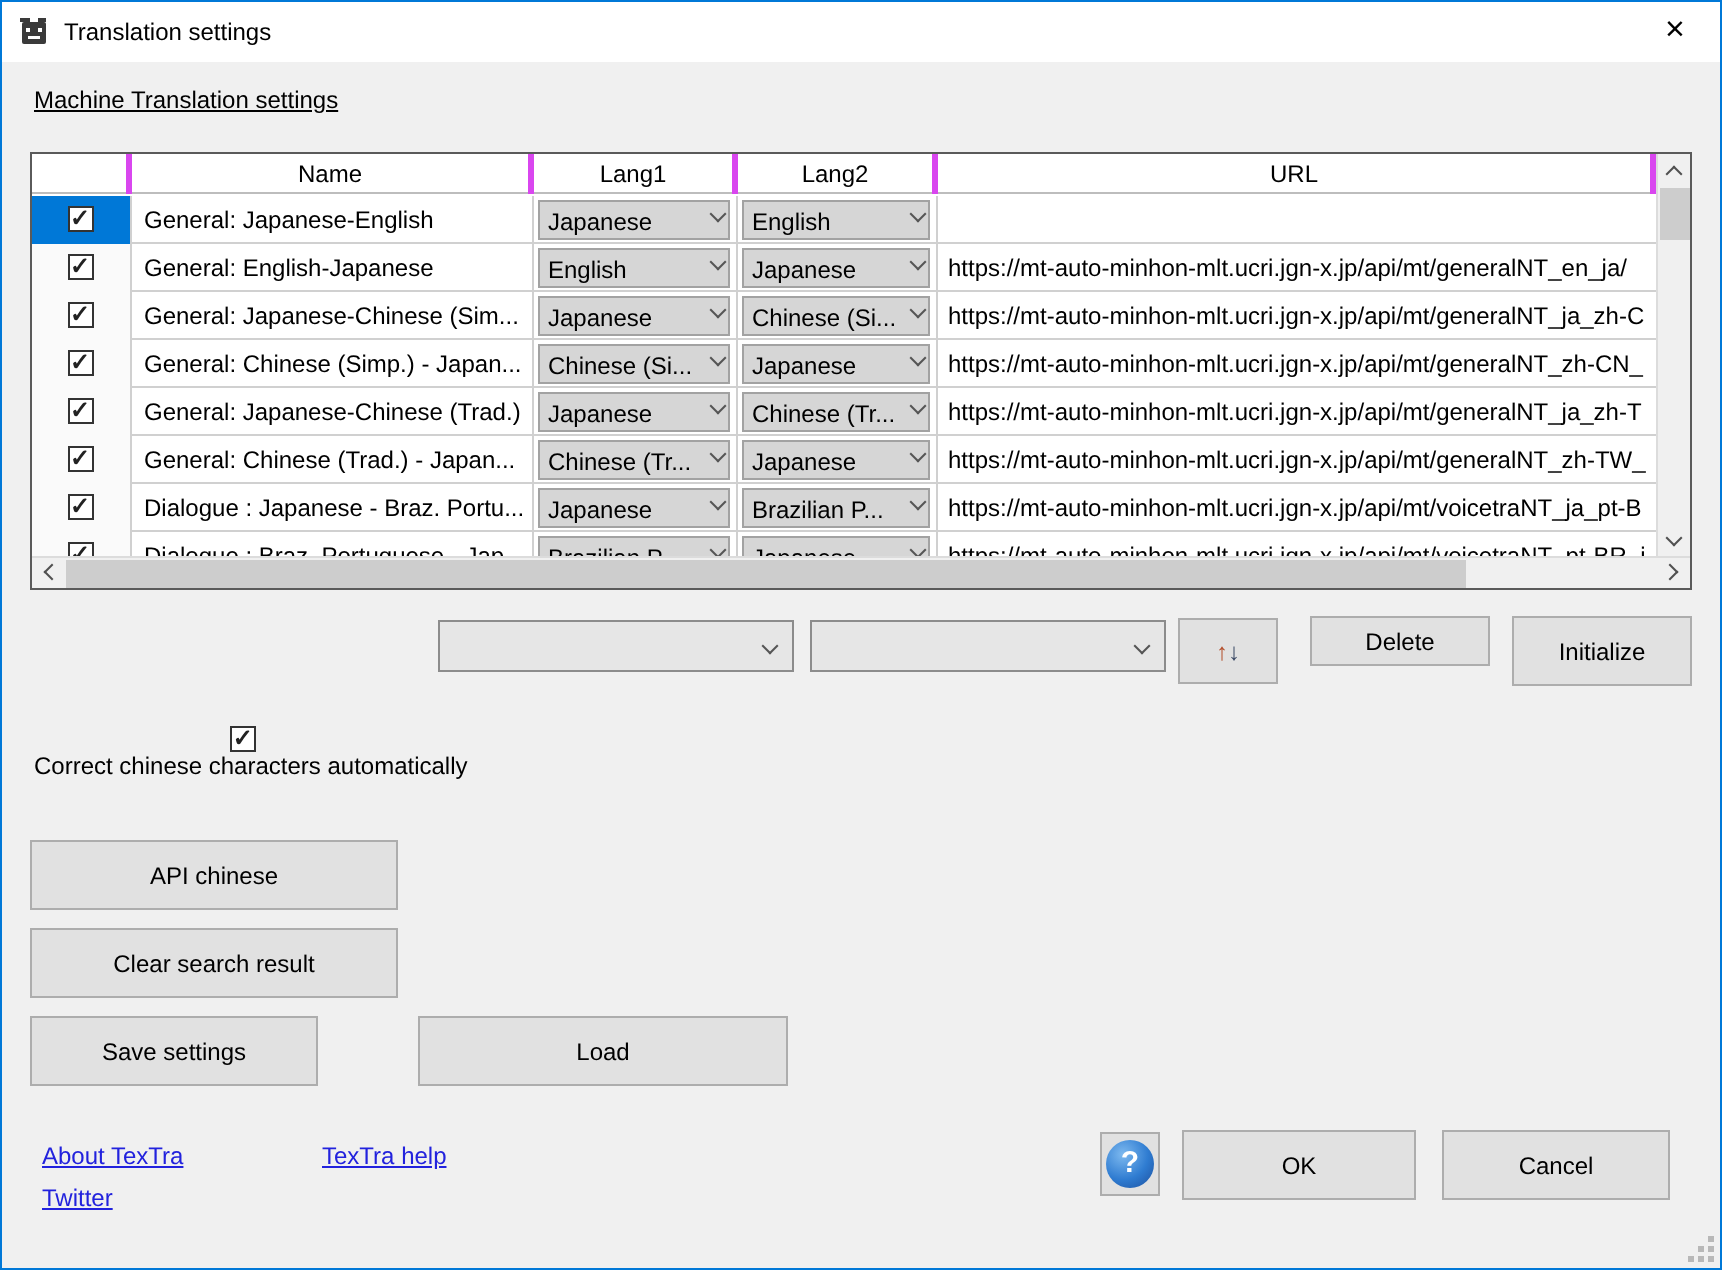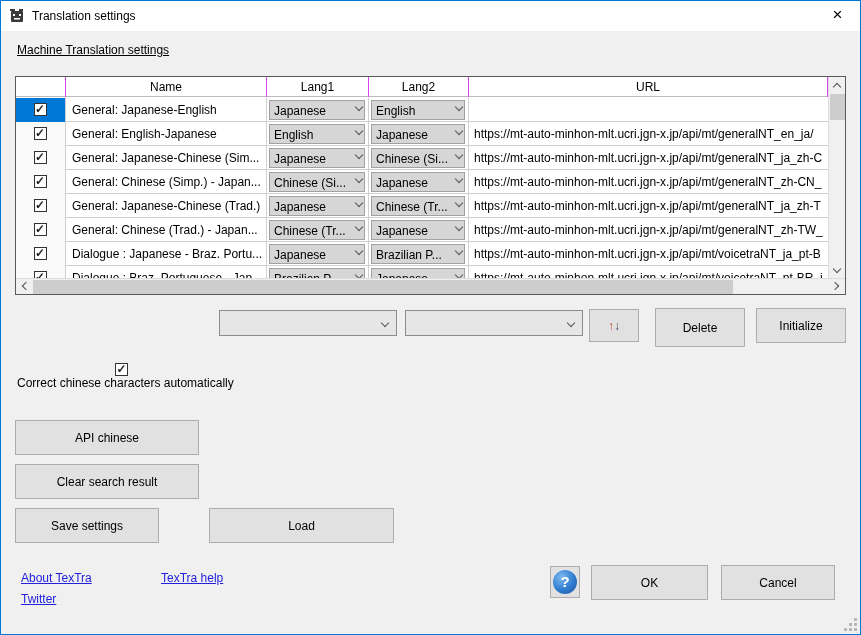--- a/index.html
+++ b/index.html
@@ -19,21 +19,21 @@
     text-align: center; line-height: 28px; font-size: 17px; color: #000; cursor: default; }
 
   .section-label { position: absolute; left: 16px; top: 42px; text-decoration: underline; }
 
   
   .grid { position: absolute; left: 14px; top: 75px; width: 831px; height: 219px;
     background: #fff; border: 1px solid #5a5a5a; }
   .grid-header { position: absolute; left: 0; top: 0; height: 20px; width: 812px;
     border-bottom: 1px solid #bdbdbd; background: #fff; }
   .grid-header .hcell { position: absolute; top: 0; height: 20px; text-align: center;
-    line-height: 20px; border-right: 1px solid #d946ef; overflow: hidden; }
+    line-height: 20px; border-right: 3px solid #d946ef; overflow: hidden; }
   .grid-body { position: absolute; left: 0; top: 21px; width: 812px; height: 181px; overflow: hidden; }
   .grow { position: relative; width: 812px; height: 24px; border-bottom: 1px solid #d0d0d0; background: #fff; }
   .gcell { position: absolute; top: 0; height: 24px; border-right: 1px solid #d0d0d0;
     overflow: hidden; white-space: nowrap; }
   .c0 { left: 0;   width: 50px;  background: #fafafa; }
   .c1 { left: 50px;  width: 201px; padding: 5px 0 0 6px; }
   .c2 { left: 251px; width: 102px; }
   .c3 { left: 353px; width: 100px; }
   .c4 { left: 453px; width: 359px; padding: 5px 0 0 5px; border-right: none; }
   .hc0 { left: 0; width: 50px; }
@@ -283,21 +283,21 @@
       <span class="chev"></span>
     </div>
   <div class="select" style="left:404px; top:309px; width:178px;">
       <span class="chev"></span>
     </div>
 
   <div class="btn" style="left:588px; top:308px; width:50px; height:33px;">
     <span class="swap-up">↑</span>
       <span class="swap-dn">↓</span>
   </div>
-  <div class="btn" style="left:654px; top:307px; width:90px; height:39px;">Delete</div>
+  <div class="btn" style="left:654px; top:307px; width:90px; height:25px;">Delete</div>
   <div class="btn" style="left:755px; top:307px; width:90px; height:35px;">Initialize</div>
 
   <div class="opt-check">
     <span class="cb checked"></span>
     <span>Correct chinese characters automatically</span>
   </div>
 
   <div class="btn" style="left:14px; top:419px; width:184px; height:35px;">API chinese</div>
   <div class="btn" style="left:14px; top:463px; width:184px; height:35px;">Clear search result</div>
   <div class="btn" style="left:14px; top:507px; width:144px; height:35px;">Save settings</div>

